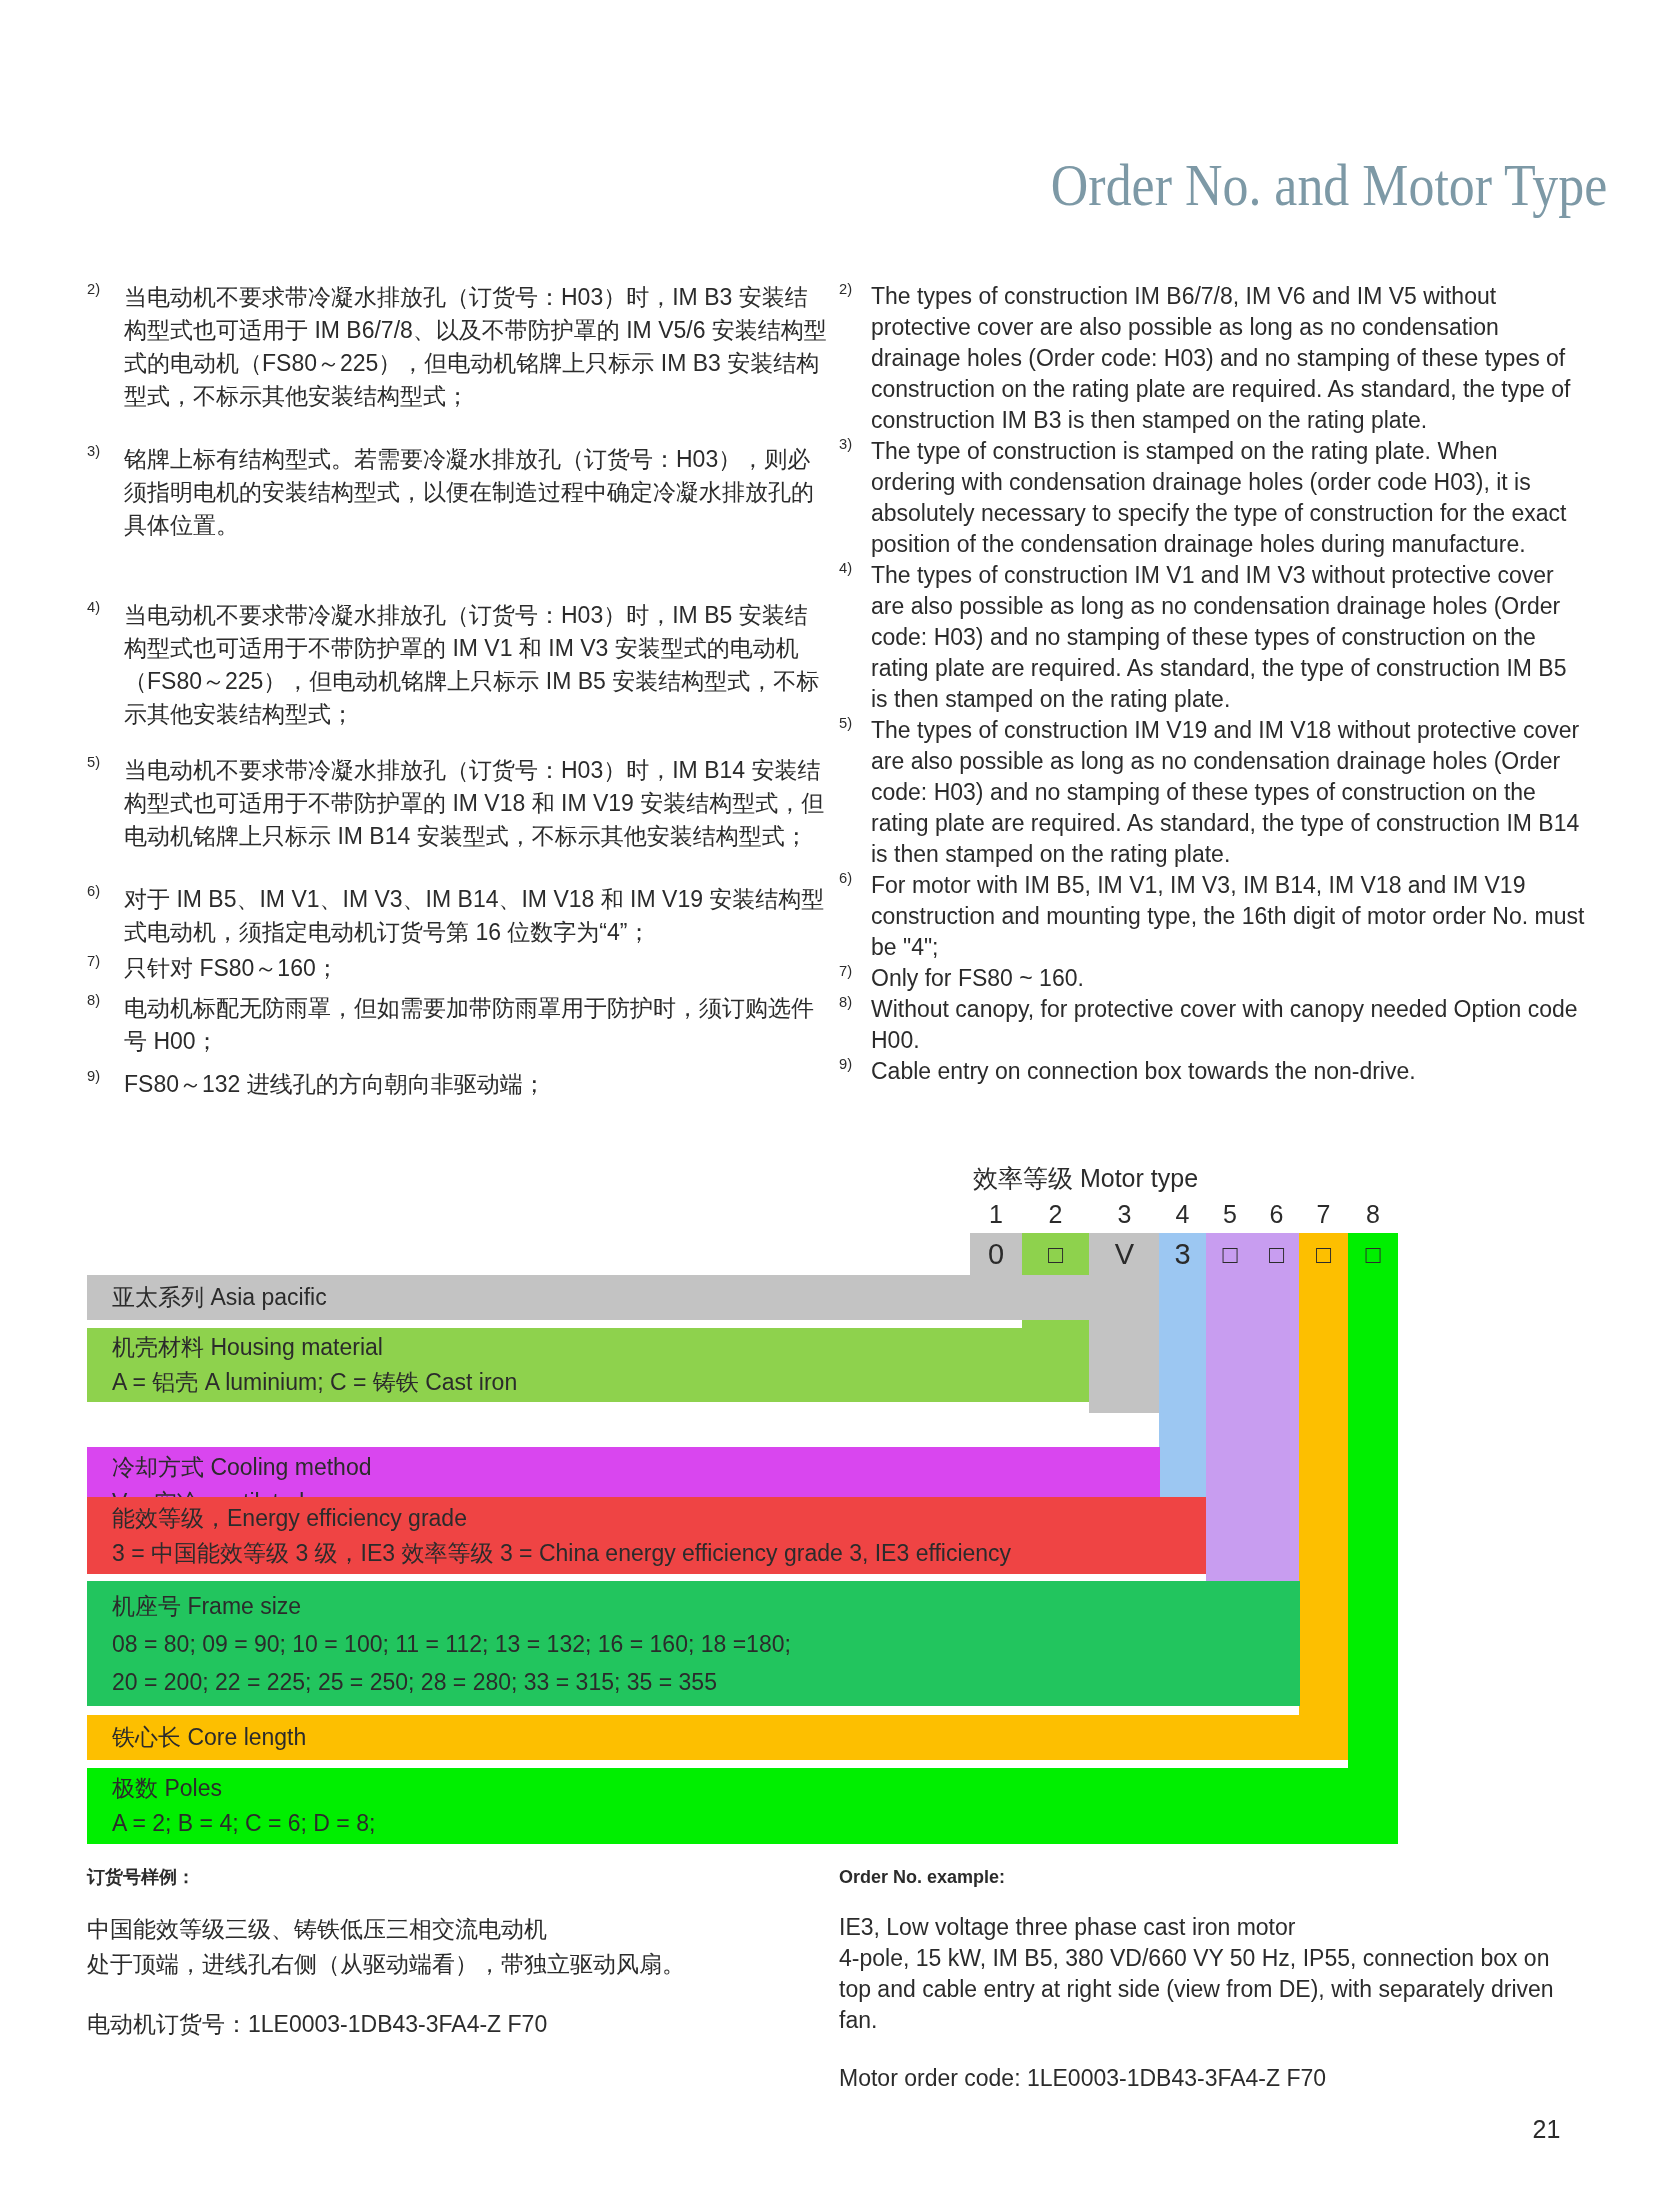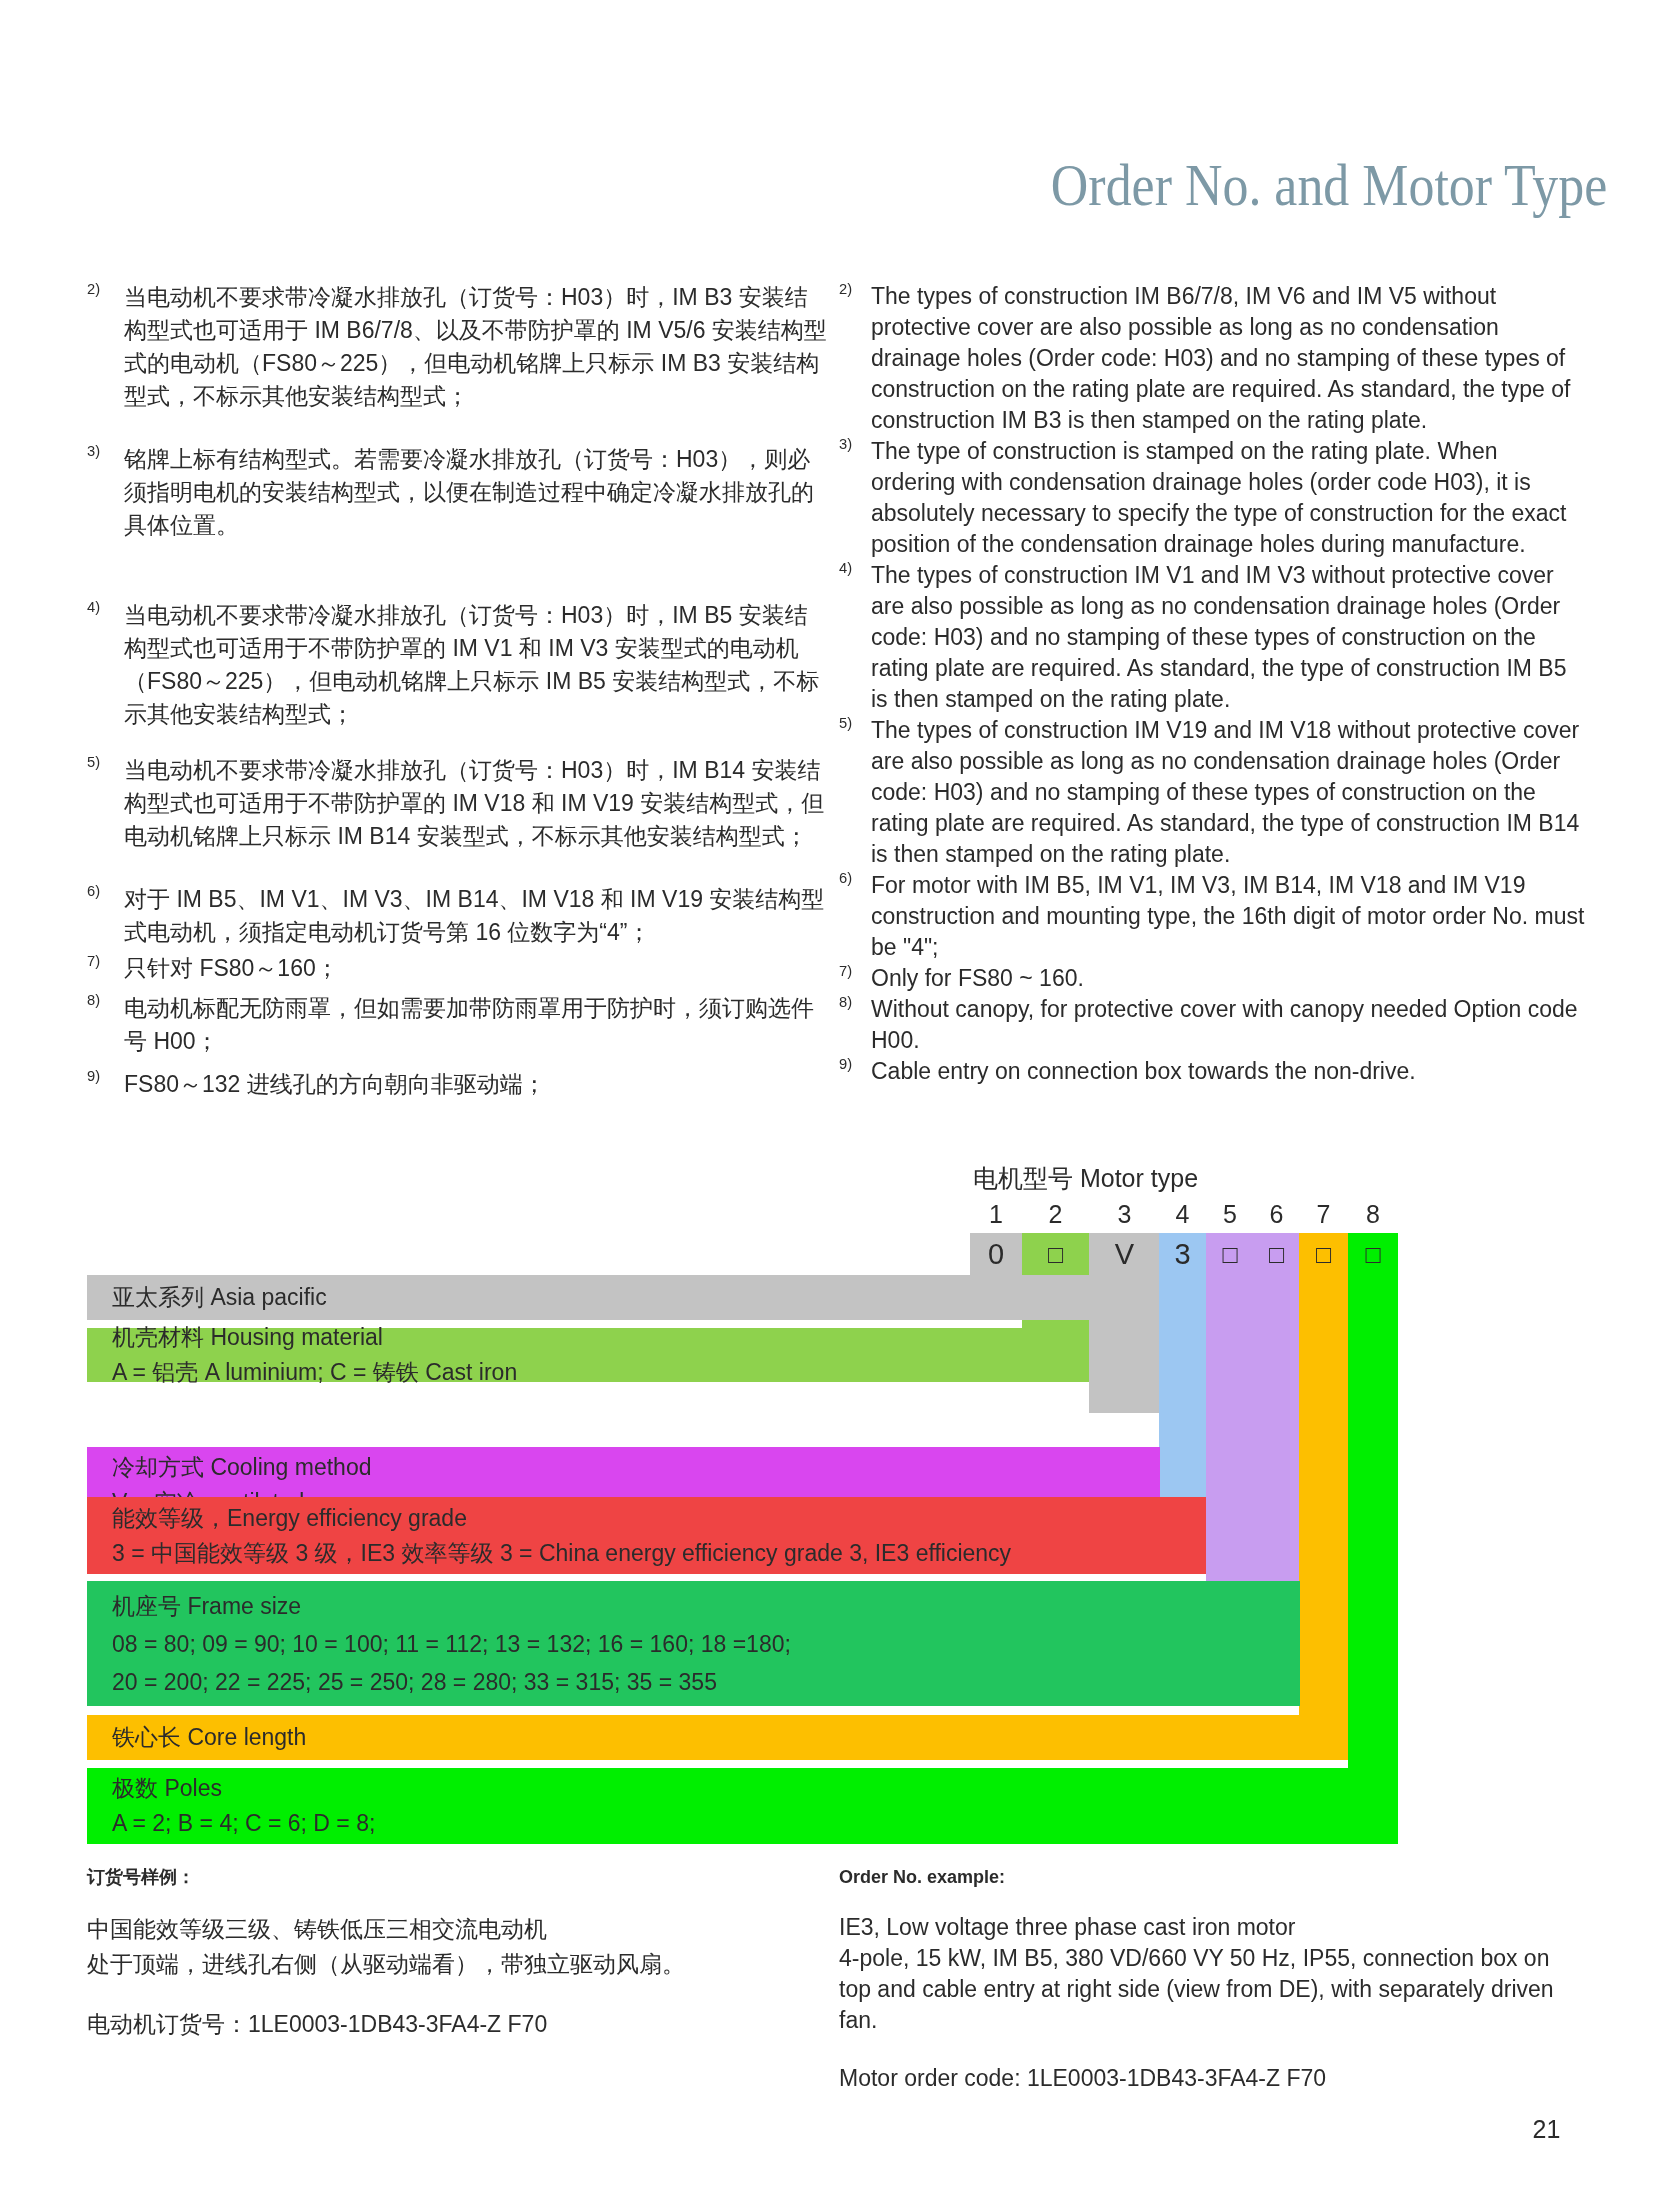--- a/index.html
+++ b/index.html
@@ -35,21 +35,21 @@
   }
   .bar .ln { line-height:35px; white-space:nowrap; }
   .bar.b5 .ln { line-height:38px; }
   
   .c1{left:970px;width:52px;}  .c2{left:1022px;width:67px;} .c3{left:1089px;width:71px;}
   .c4{left:1159px;width:47px;}  .c5{left:1206px;width:48px;}  .c6{left:1254px;width:45px;}
   .c7{left:1299px;width:49px;}  .c8{left:1348px;width:50px;}
   .s1{height:42px;}  .s2{height:95px;} .s3{height:180px;} .s4{height:264px;}
   .s5{height:349px;} .s6{height:349px;} .s7{height:482px;} .s8{height:535px;}
   .b1{top:1275px;height:45px; width:1042px;}
-  .b2{top:1328px;height:54px;width:1002px;}
+  .b2{top:1328px;height:74px;width:1002px;}
   .b3{top:1413px;height:76px;width:1073px;}
   .b4{top:1497px;height:77px;width:1119px;}
   .b5{top:1581px;height:125px;width:1213px;}
   .b6{top:1715px;height:45px; width:1261px;}
   .b7{top:1768px;height:76px;width:1311px;}
   
   .ex-col { position:absolute; top:1863px; }
   .ex-col.zh { left:87px;  width:741px; font-size:23px; }
   .ex-col.en { left:839px; width:748px; font-size:23px; }
   .ex-h  { font-weight:bold; font-size:18px; line-height:29px; margin-bottom:20px; }
@@ -129,21 +129,21 @@
     <div class="fn">
       <sup>8)</sup>
       <span>Without canopy, for protective cover with canopy needed Option code H00.</span>
     </div>
     <div class="fn">
       <sup>9)</sup>
       <span>Cable entry on connection box towards the non-drive.</span>
     </div>
   </div>
 
-  <div class="dg-header">电机型号 Motor type</div>
+  <div class="dg-header">效率等级 Motor type</div>
 
   <div class="digit c1">1</div>
   <div class="digit c2">2</div>
   <div class="digit c3">3</div>
   <div class="digit c4">4</div>
   <div class="digit c5">5</div>
   <div class="digit c6">6</div>
   <div class="digit c7">7</div>
   <div class="digit c8">8</div>
 

